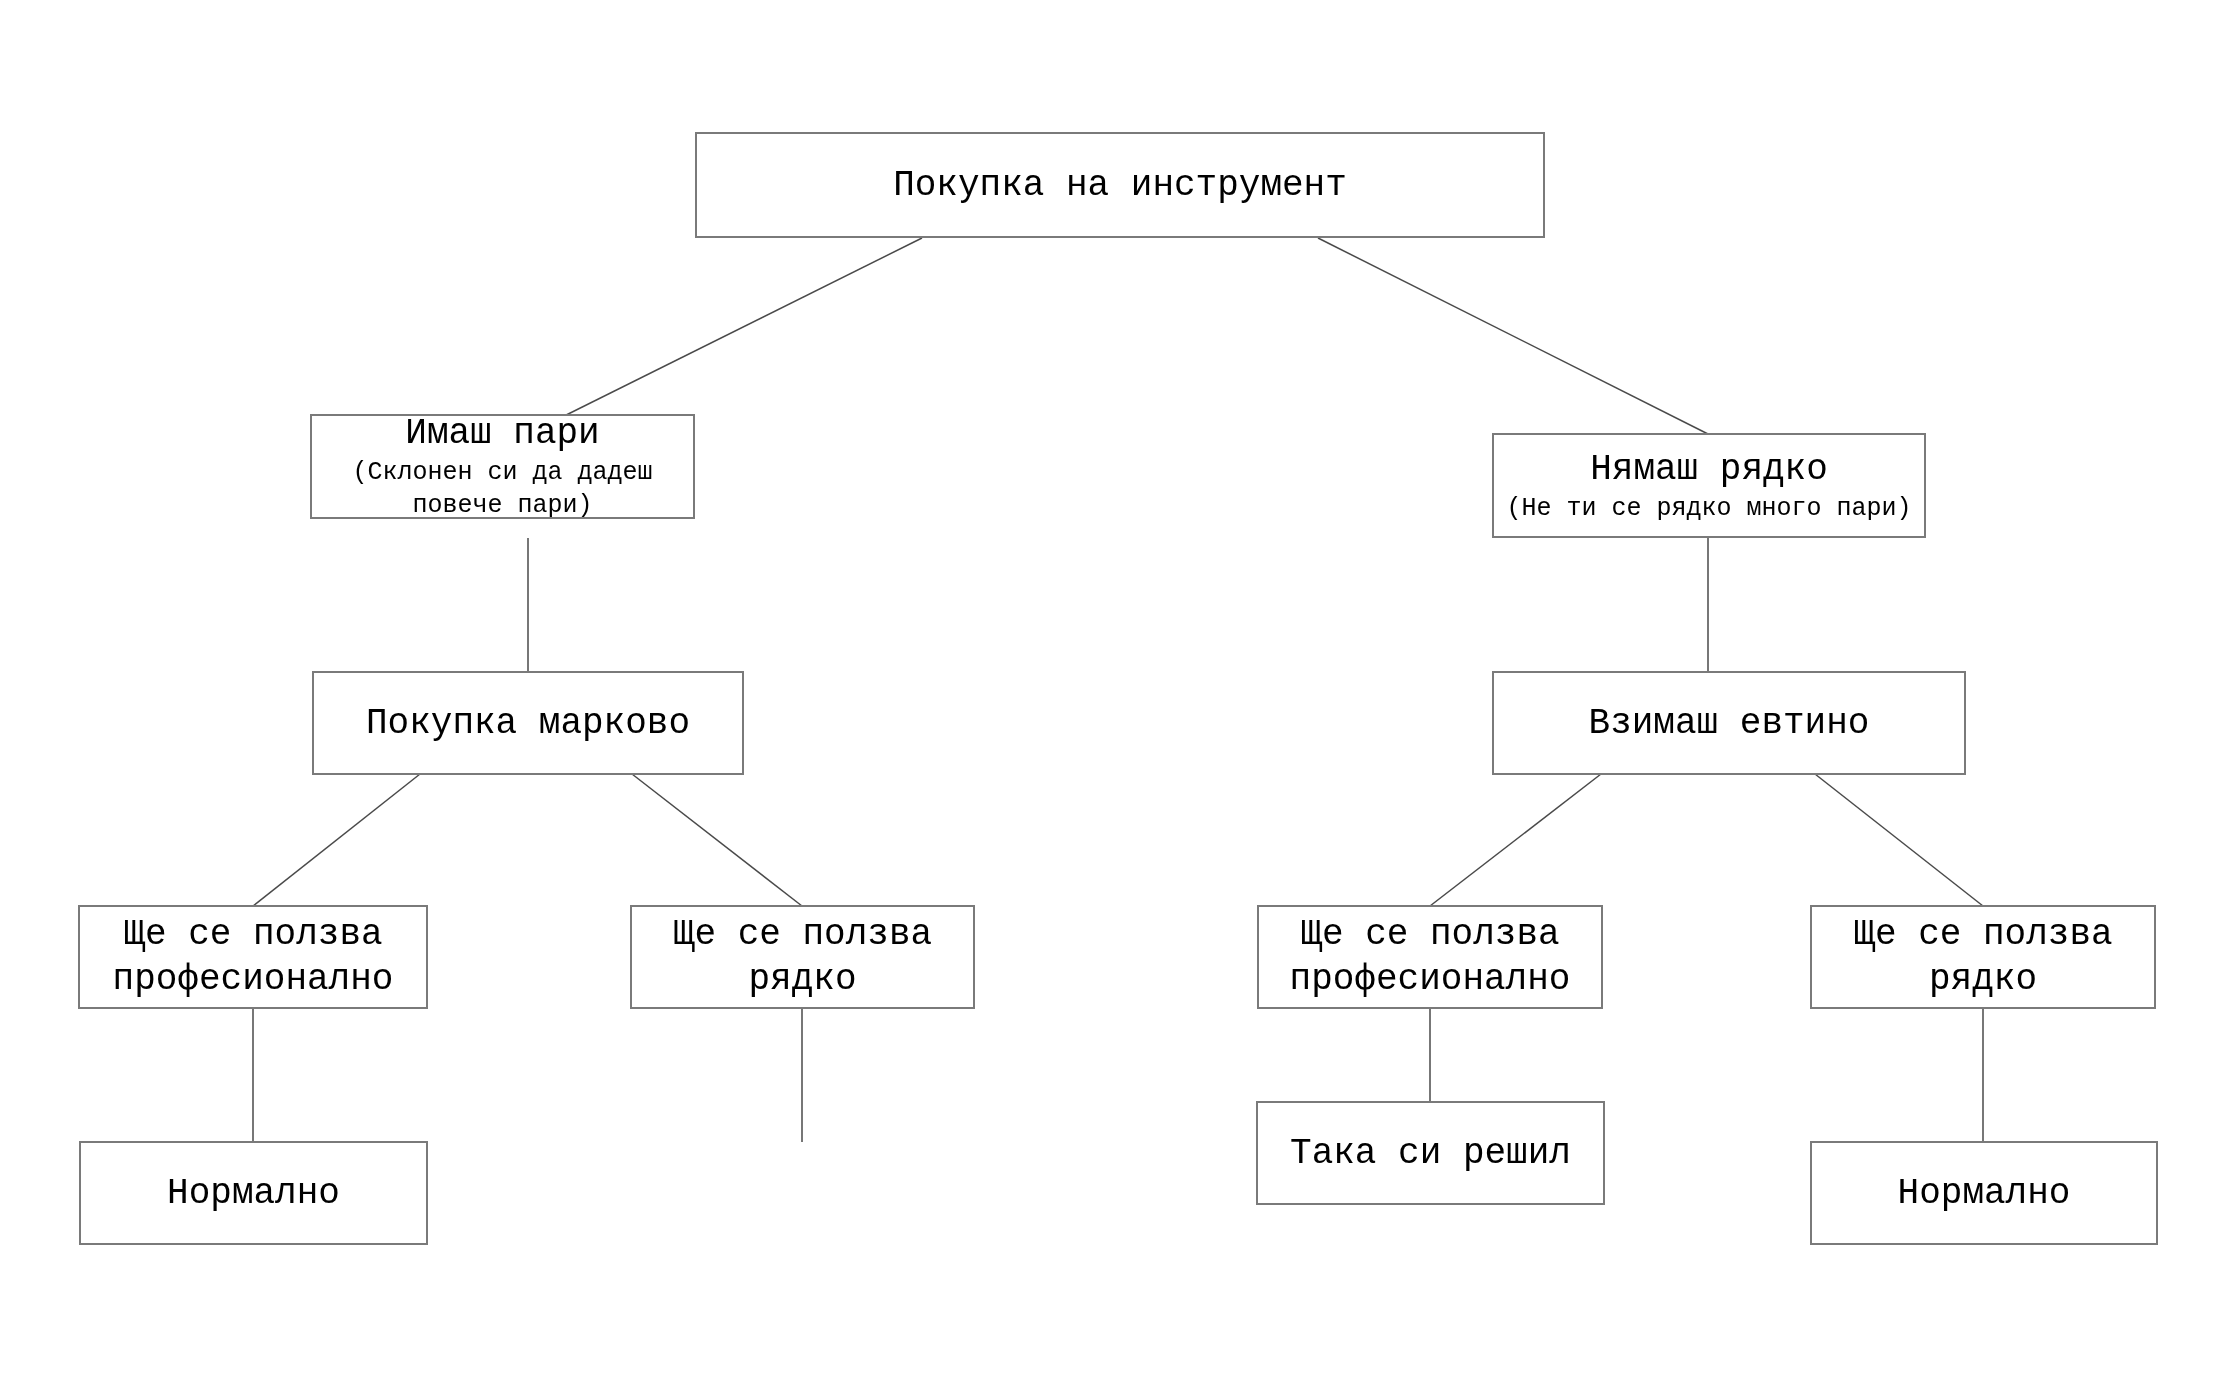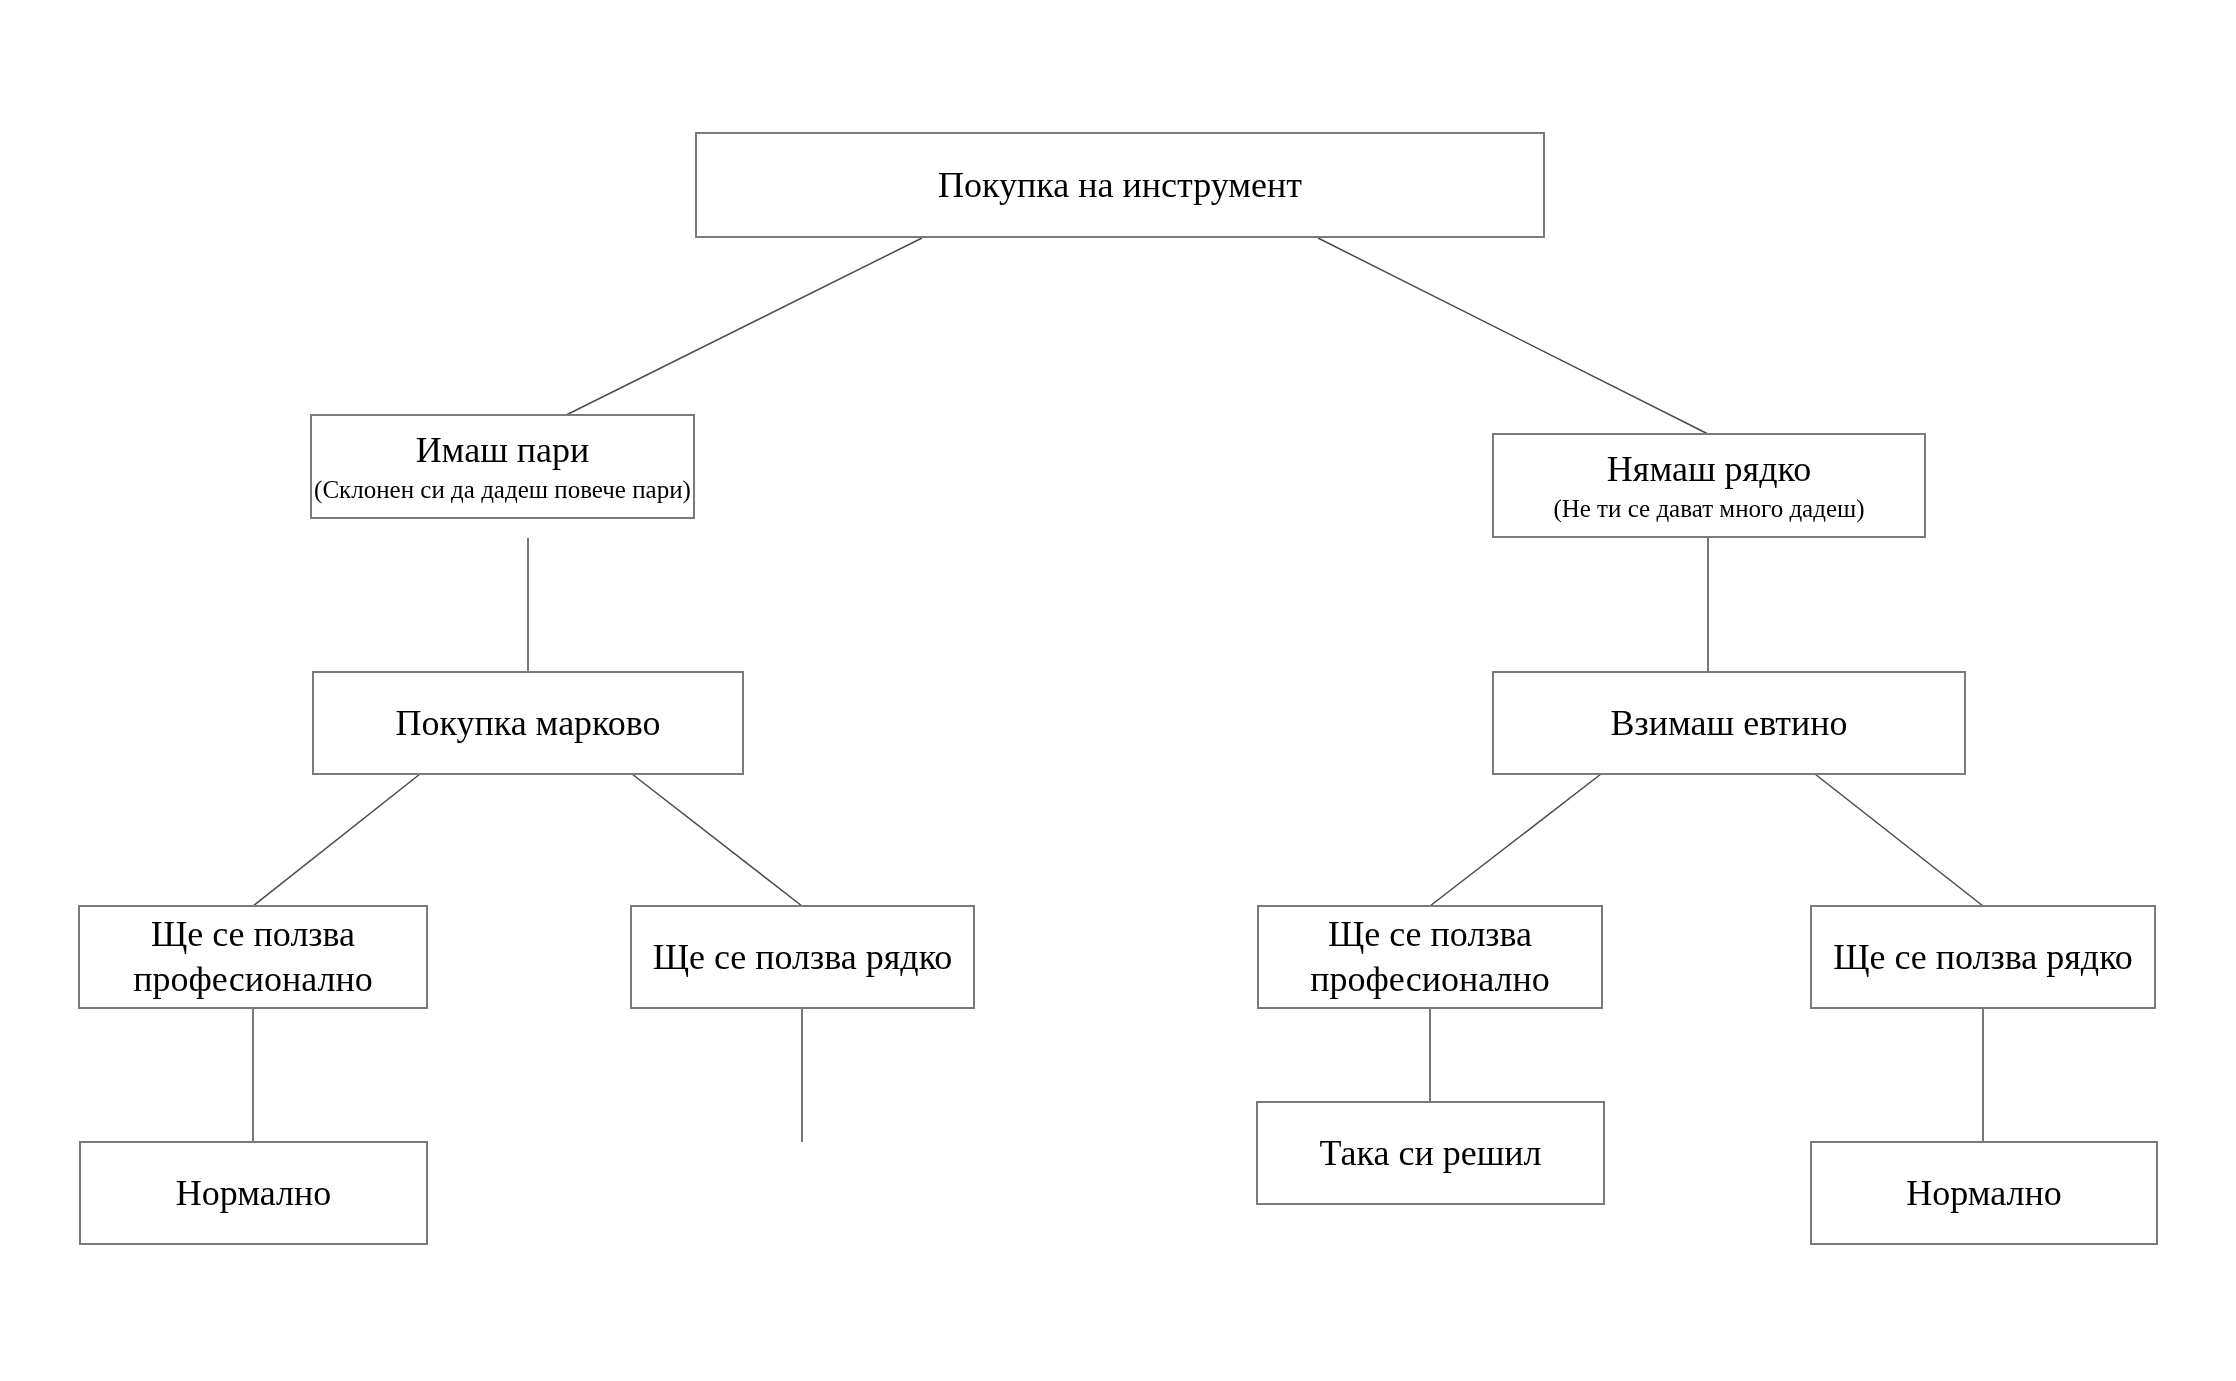--- a/index.html
+++ b/index.html
@@ -5,21 +5,21 @@
   html, body {
     margin: 0;
     padding: 0;
     background: #ffffff;
   }
   .canvas {
     position: relative;
     width: 2236px;
     height: 1381px;
     background: var(--bg, #ffffff);
-    font-family: Liberation Serif, serif;
+    font-family: Liberation Mono, monospace;
     color: var(--text, #000000);
     overflow: hidden;
   }
   .connectors {
     position: absolute;
     left: 0;
     top: 0;
     width: 2236px;
     height: 1381px;
   }
@@ -74,21 +74,21 @@
     <div class="label">Покупка на инструмент</div>
   </div>
 
   <div class="node" style="left:310px; top:414px; width:385px; height:105px">
     <div class="label">Имаш пари</div>
     <div class="note">(Склонен си да дадеш повече пари)</div>
   </div>
 
   <div class="node" style="left:1492px; top:433px; width:434px; height:105px">
     <div class="label">Нямаш рядко</div>
-    <div class="note">(Не ти се дават много дадеш)</div>
+    <div class="note">(Не ти се рядко много пари)</div>
   </div>
 
   <div class="node" style="left:312px; top:671px; width:432px; height:104px">
     <div class="label">Покупка марково</div>
   </div>
 
   <div class="node" style="left:1492px; top:671px; width:474px; height:104px">
     <div class="label">Взимаш евтино</div>
   </div>
 

